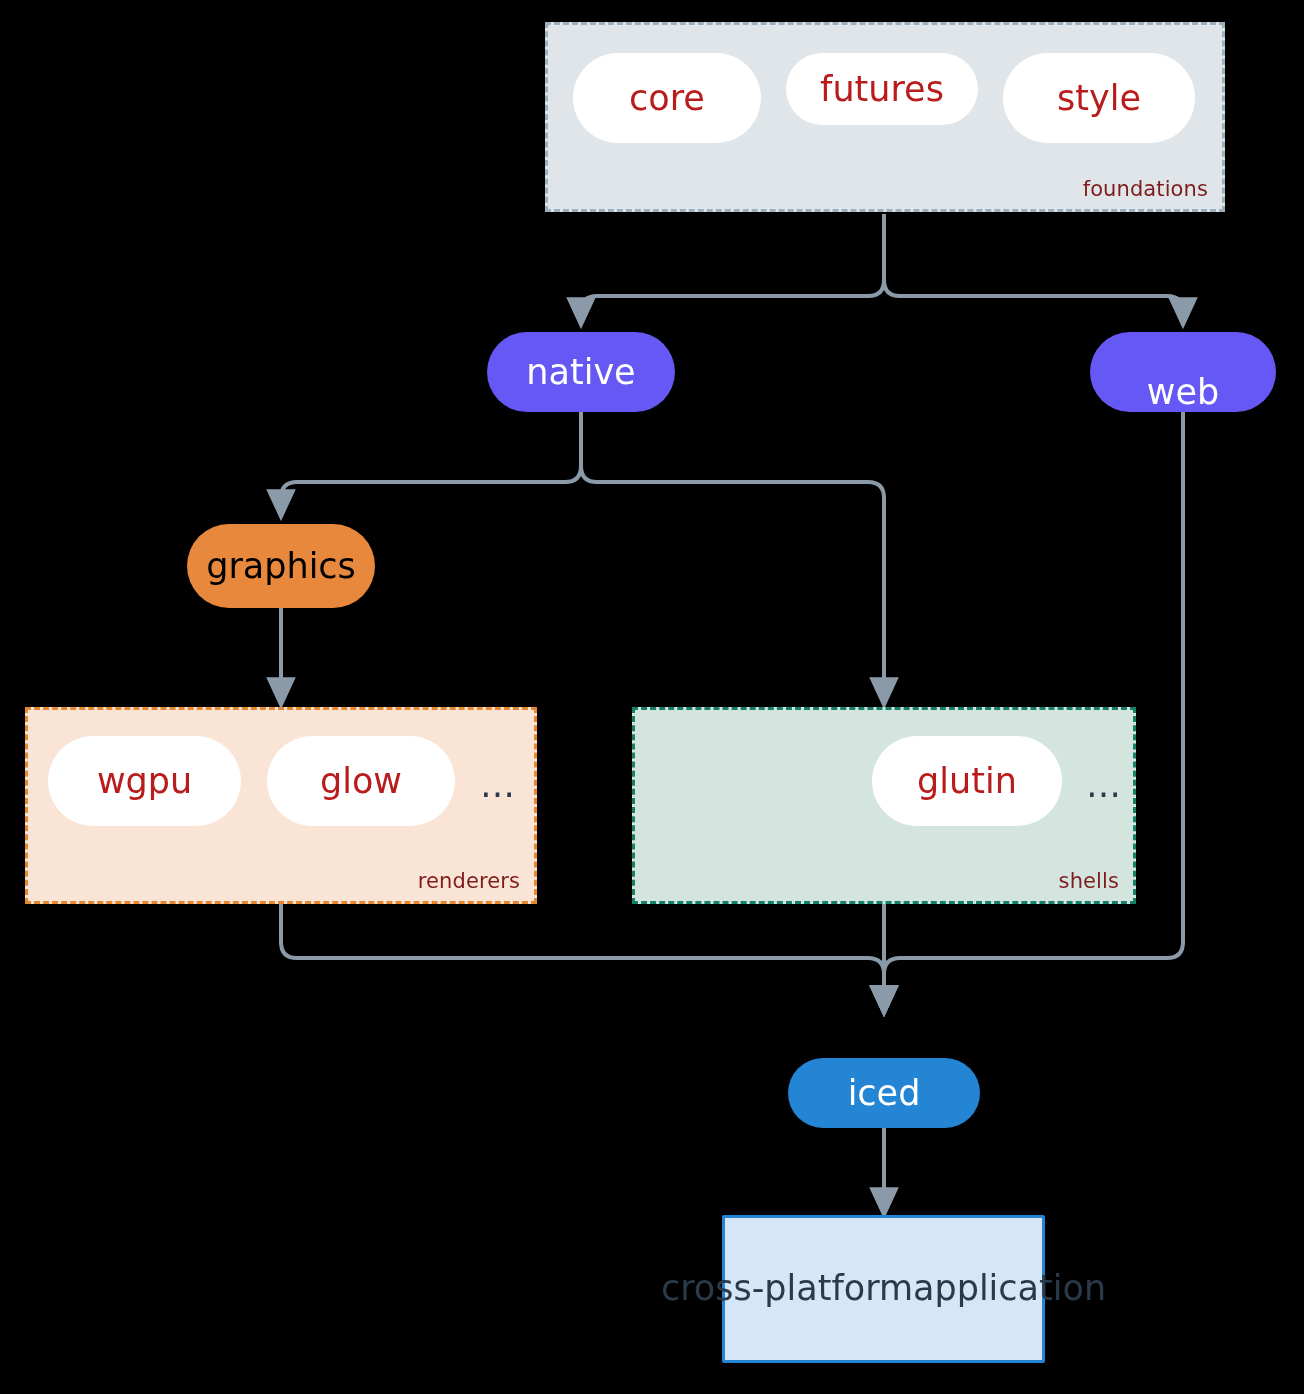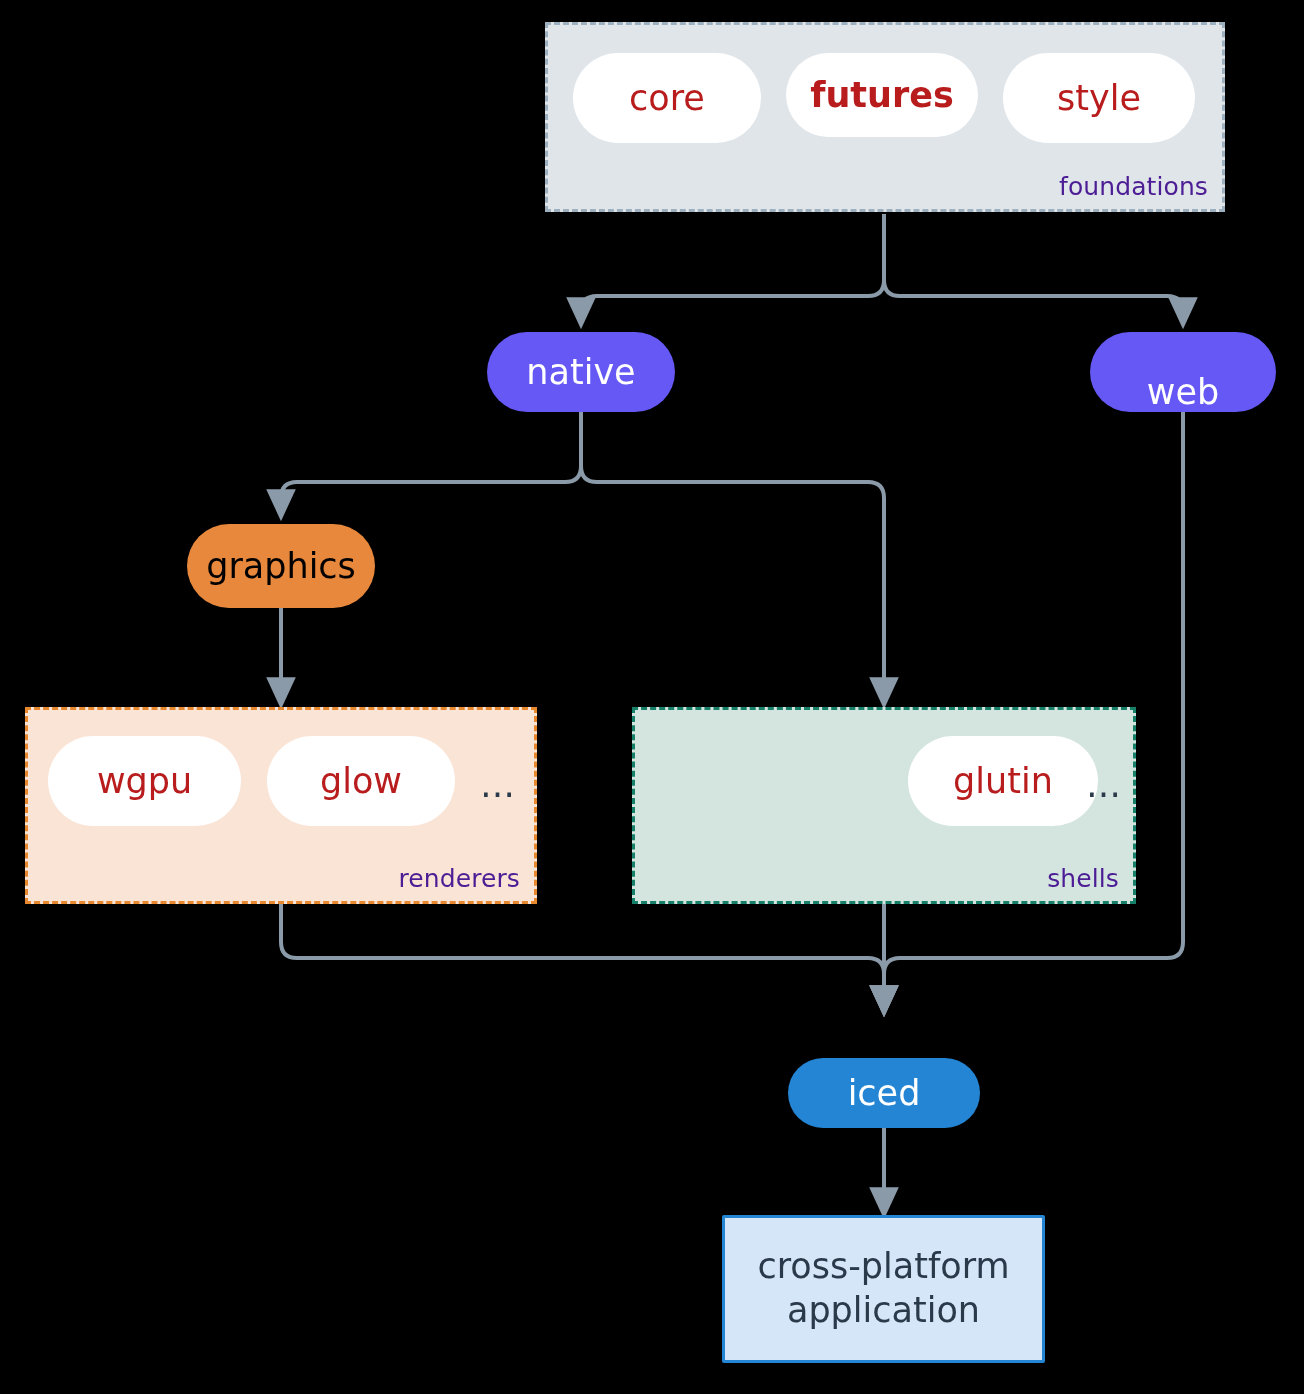--- a/index.html
+++ b/index.html
@@ -31,22 +31,22 @@
   .cluster {
     position: absolute;
     box-sizing: border-box;
     border-style: dashed;
     border-width: 3px;
   }
   .cluster-label {
     position: absolute;
     right: 14px;
     bottom: 8px;
-    font-size: 25px;
-    color: #4c1d95;
+    font-size: 21px;
+    color: #7f1d1d;
     white-space: nowrap;
     letter-spacing: 0.1px;
   }
   .cluster-foundations {
     left: 545px;
     top: 22px;
     width: 680px;
     height: 190px;
     background: #e0e5e9;
     border-color: #9db0c0;
@@ -102,21 +102,20 @@
     color: #ffffff;
     font-size: 35px;
   }
   .node-rect-blue {
     background: #d4e6f8;
     border: 3px solid #2485d4;
     border-radius: 2px;
     color: #2b3a4a;
     font-size: 35px;
     line-height: 1.25;
-    flex-direction: column;
   }
   .ellipsis {
     position: absolute;
     color: #2b3a4a;
     font-size: 35px;
     letter-spacing: 2px;
     line-height: 1;
   }
 </style>
 </head>
@@ -154,21 +153,21 @@
   </svg>
 
   <div class="cluster cluster-foundations">
     <span class="cluster-label">foundations</span>
   </div>
 
   <div class="node node-pill-white" style="left:573px; top:53px; width:188px; height:90px;">
     <span>core</span>
   </div>
 
-  <div class="node node-pill-white" style="left:786px; top:53px; width:192px; height:84px;font-weight:bold;">
+  <div class="node node-pill-white" style="left:786px; top:53px; width:192px; height:72px;">
     <span>futures</span>
   </div>
 
   <div class="node node-pill-purple" style="left:487px; top:332px; width:188px; height:80px;">
     <span>native</span>
   </div>
 
   <div class="node node-pill-white" style="left:1003px; top:53px; width:192px; height:90px;">
     <span>style</span>
   </div>
@@ -193,21 +192,21 @@
     <span>glow</span>
   </div>
 
   <span class="ellipsis" style="left:480px; top:768px;">…</span>
 
   <div class="cluster cluster-shells">
     <span class="cluster-label">shells</span>
   </div>
 
 
-  <div class="node node-pill-white" style="left:908px; top:736px; width:190px; height:90px;">
+  <div class="node node-pill-white" style="left:872px; top:736px; width:190px; height:90px;">
     <span>glutin</span>
   </div>
 
   <span class="ellipsis" style="left:1086px; top:768px;">…</span>
 
   <div class="node node-pill-blue" style="left:788px; top:1058px; width:192px; height:70px;">
     <span>iced</span>
   </div>
 
   <div class="node node-rect-blue" style="left:722px; top:1215px; width:323px; height:148px;">

